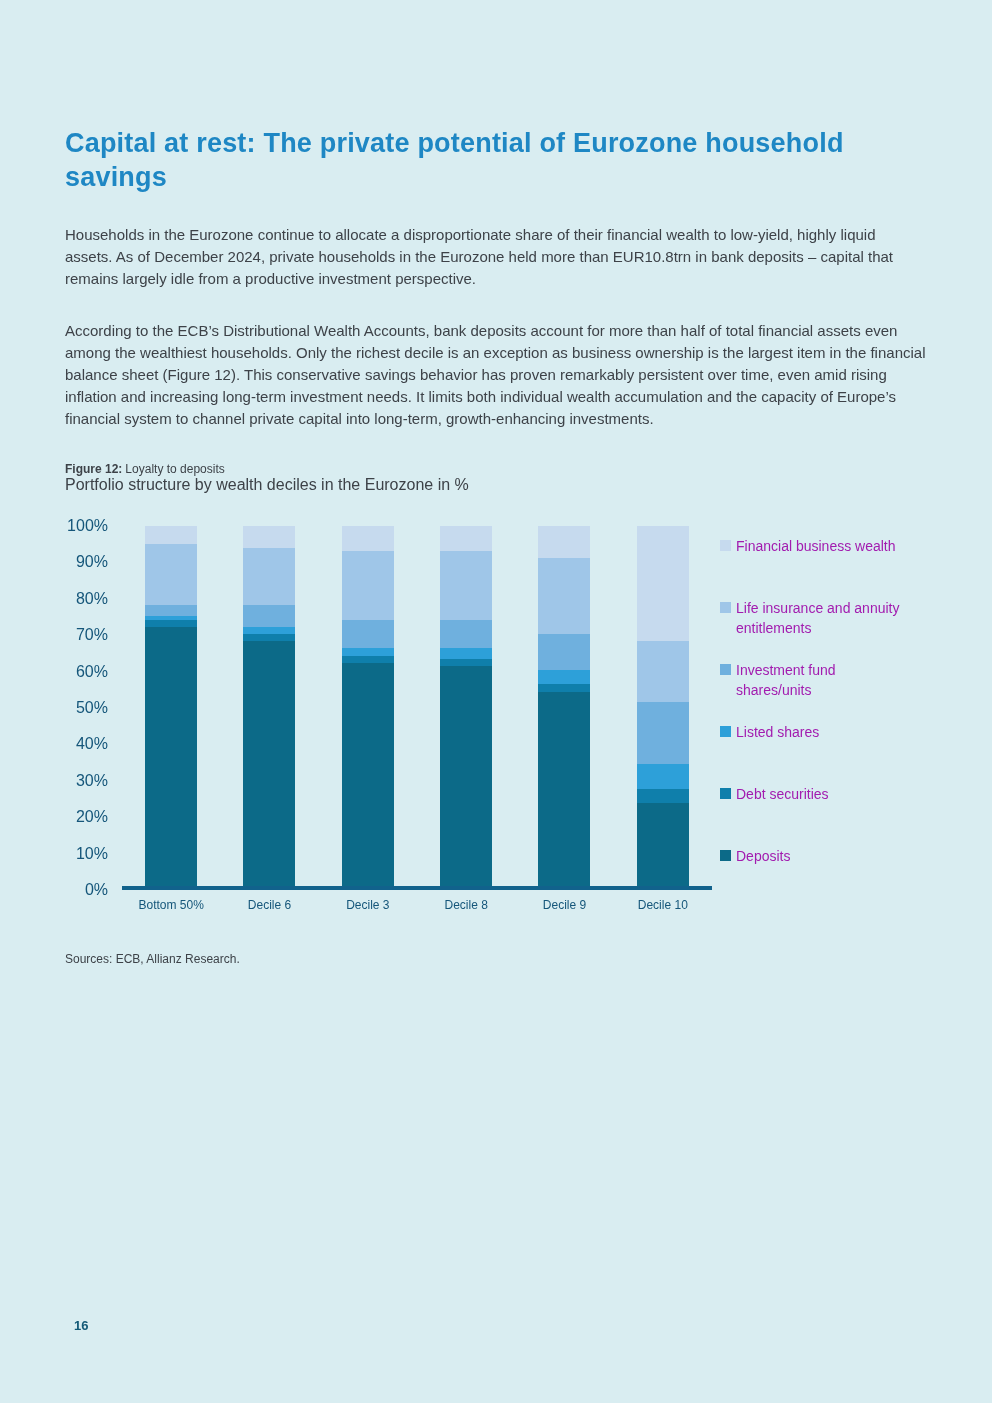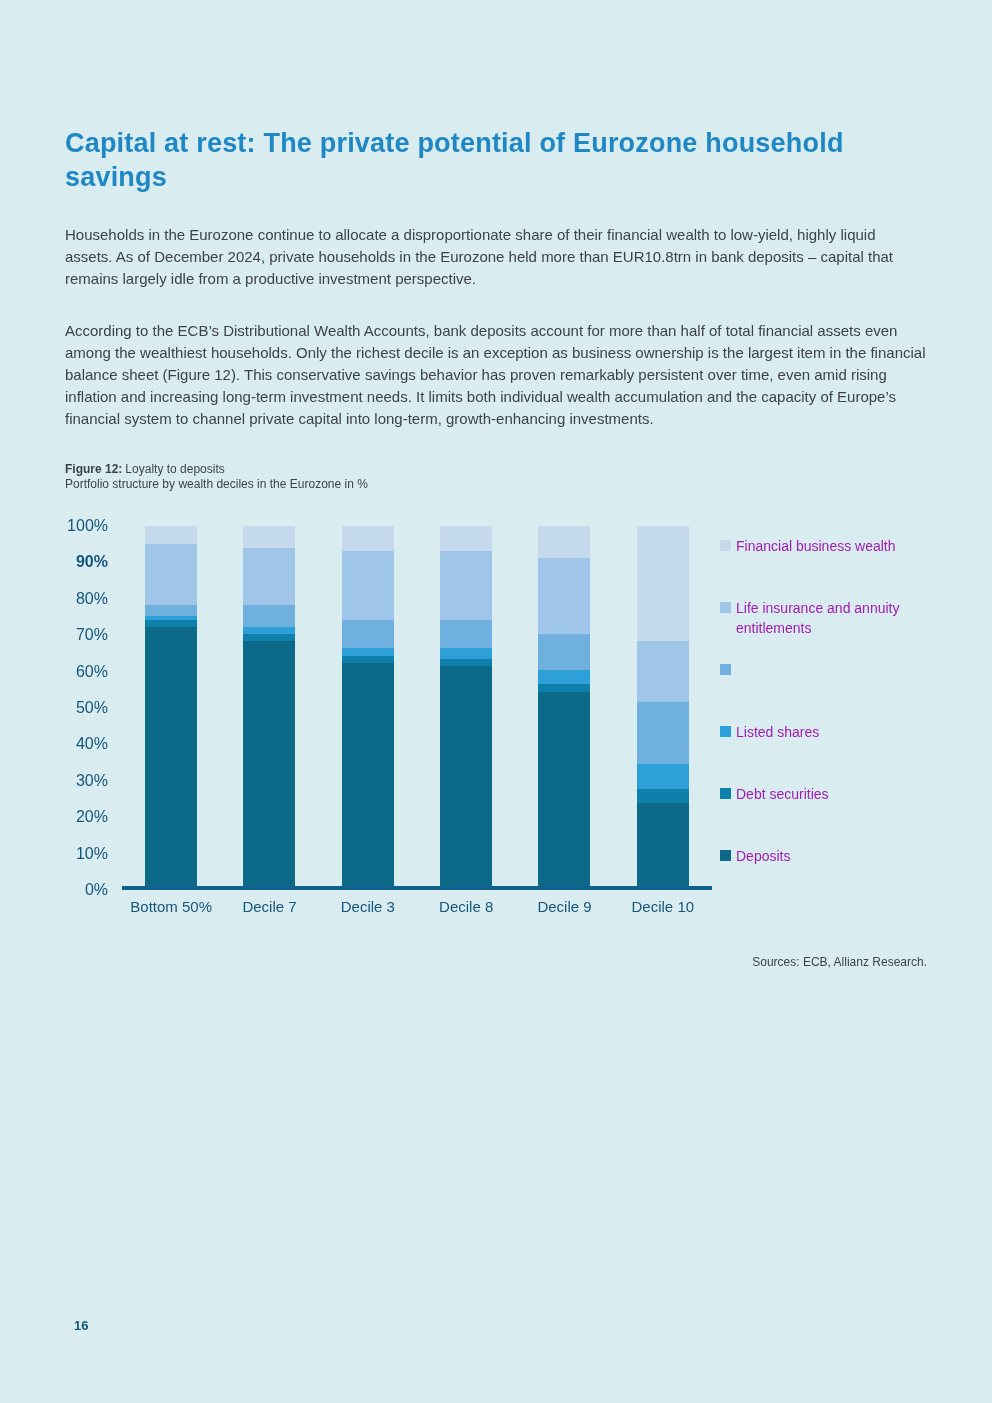--- a/index.html
+++ b/index.html
@@ -30,21 +30,21 @@
     max-width: 862px;
   }
   .body-text + .body-text { }
   .fig-caption {
     margin-top: 32px;
     font-size: 12px;
     line-height: 15px;
     color: #3d4248;
   }
   .fig-label { font-weight: 700; margin-right: 3px; }
-  .fig-subtitle { font-size: 12px; line-height: 15px; color: #3d4248; }
+  .fig-subtitle { font-size: 16px; line-height: 15px; color: #3d4248; }
   .chart { display: flex; margin-top: 34px; }
   .y-axis { position: relative; width: 43px; height: 364px; flex: none; }
   .y-tick {
     position: absolute;
     right: 0;
     transform: translateY(-50%);
     font-size: 16px;
     color: #15567a;
     white-space: nowrap;
   }
@@ -52,33 +52,33 @@
   .plot {
     display: flex;
     height: 364px;
     align-items: flex-end;
     border-bottom: 4px solid #11628c;
   }
   .bar-col { flex: 1; display: flex; justify-content: center; height: 100%; align-items: flex-end; }
   .bar { width: 52px; height: 100%; display: flex; flex-direction: column; }
   .seg { width: 100%; }
   .x-labels { display: flex; margin-top: 8px; }
-  .x-label { flex: 1; text-align: center; font-size: 15px; color: #15567a; }
+  .x-label { flex: 1; text-align: center; font-size: 12px; color: #15567a; }
   .legend { margin-left: 8px; padding-top: 10px; width: 195px; flex: none; }
   .legend-item {
     display: flex;
     align-items: flex-start;
     height: 62px;
     font-size: 14px;
     line-height: 20px;
     color: #a21caf;
   }
   .swatch { flex: none; width: 11px; height: 11px; margin: 4px 5px 0 0; }
   .legend-label { max-width: 168px; }
-  .sources { margin-top: 40px; font-size: 12px; color: #3d4248; text-align: right; }
+  .sources { margin-top: 40px; font-size: 12px; color: #3d4248; }
   .page-number {
     position: absolute;
     left: 74px;
     top: 1318px;
     font-size: 13px;
     font-weight: 700;
     color: #135a77;
   }
 </style>
 </head>
@@ -93,21 +93,21 @@
     <p class="body-text">According to the ECB’s Distributional Wealth Accounts, bank deposits account for more than half of total financial assets even among the wealthiest households. Only the richest decile is an exception as business ownership is the largest item in the financial balance sheet (Figure 12). This conservative savings behavior has proven remarkably persistent over time, even amid rising inflation and increasing long-term investment needs. It limits both individual wealth accumulation and the capacity of Europe’s financial system to channel private capital into long-term, growth-enhancing investments.</p>
 
     <div class="fig-caption">
       <span class="fig-label">Figure 12:</span><span>Loyalty to deposits</span>
     </div>
     <div class="fig-subtitle">Portfolio structure by wealth deciles in the Eurozone in %</div>
 
     <div class="chart">
       <div class="y-axis" id="yAxis">
           <div class="y-tick" style="top: 0%;">100%</div>
-          <div class="y-tick" style="top: 10%; font-weight: bold;">90%</div>
+          <div class="y-tick" style="top: 10%;">90%</div>
           <div class="y-tick" style="top: 20%;">80%</div>
           <div class="y-tick" style="top: 30%;">70%</div>
           <div class="y-tick" style="top: 40%;">60%</div>
           <div class="y-tick" style="top: 50%;">50%</div>
           <div class="y-tick" style="top: 60%;">40%</div>
           <div class="y-tick" style="top: 70%;">30%</div>
           <div class="y-tick" style="top: 80%;">20%</div>
           <div class="y-tick" style="top: 90%;">10%</div>
           <div class="y-tick" style="top: 100%;">0%</div>
         </div>
@@ -169,38 +169,39 @@
                 <div class="seg" style="height: 17%; background: rgb(159, 198, 232);"></div>
                 <div class="seg" style="height: 17%; background: rgb(111, 176, 222);"></div>
                 <div class="seg" style="height: 7%; background: rgb(45, 160, 217);"></div>
                 <div class="seg" style="height: 4%; background: rgb(15, 127, 171);"></div>
                 <div class="seg" style="height: 23%; background: rgb(12, 106, 136);"></div>
               </div>
             </div>
           </div>
         <div class="x-labels" id="xLabels">
             <div class="x-label">Bottom 50%</div>
-            <div class="x-label">Decile 7</div>
+            <div class="x-label">Decile 6</div>
             <div class="x-label">Decile 3</div>
             <div class="x-label">Decile 8</div>
             <div class="x-label">Decile 9</div>
             <div class="x-label">Decile 10</div>
           </div>
       </div>
       <div class="legend" id="legend">
           <div class="legend-item">
             <span class="swatch" style="background: rgb(198, 218, 238);"></span>
             <span class="legend-label">Financial business wealth</span>
           </div>
           <div class="legend-item">
             <span class="swatch" style="background: rgb(159, 198, 232);"></span>
             <span class="legend-label">Life insurance and annuity entitlements</span>
           </div>
           <div class="legend-item">
             <span class="swatch" style="background: rgb(111, 176, 222);"></span>
+            <span class="legend-label">Investment fund shares/units</span>
           </div>
           <div class="legend-item">
             <span class="swatch" style="background: rgb(45, 160, 217);"></span>
             <span class="legend-label">Listed shares</span>
           </div>
           <div class="legend-item">
             <span class="swatch" style="background: rgb(15, 127, 171);"></span>
             <span class="legend-label">Debt securities</span>
           </div>
           <div class="legend-item">

